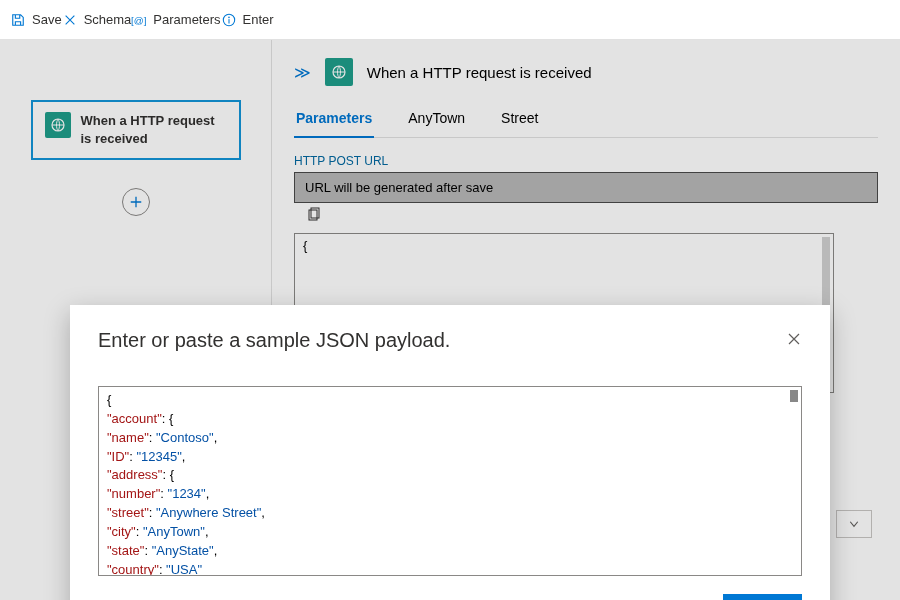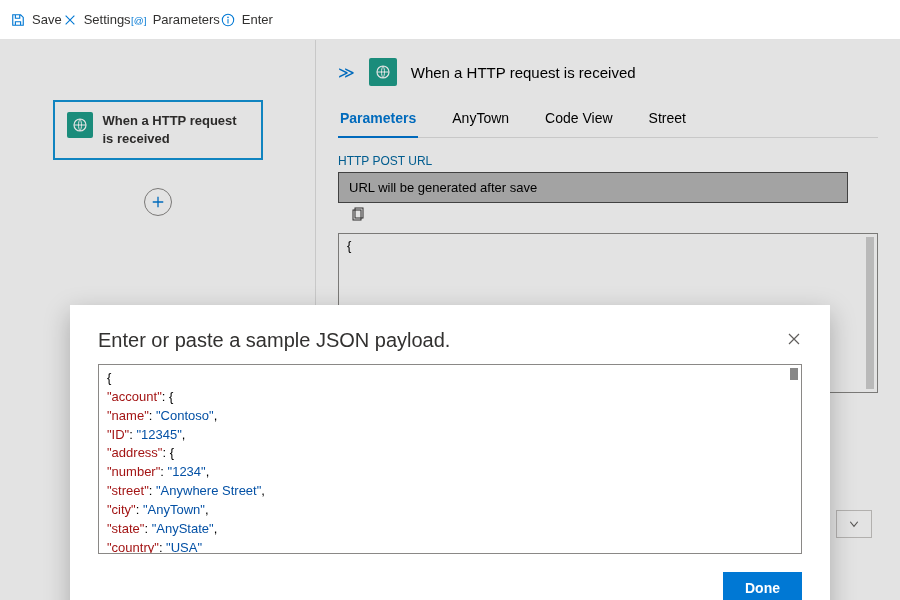--- a/index.html
+++ b/index.html
@@ -25,32 +25,32 @@
   .header { display: flex; align-items: center; gap: 14px; margin-bottom: 18px; }
   .chevrons { color: #0078d4; font-size: 16px; }
   .header .badge { width: 28px; height: 28px; background: #1f9e8b; display:flex;align-items:center;justify-content:center;color:#fff;border-radius:2px; }
   .header .title { font-size: 15px; font-weight: 400; }
 
   .tabs { display:flex; gap: 32px; border-bottom: 1px solid #e1e1e1; font-size: 14px; margin-bottom: 16px; }
   .tab { padding: 6px 2px 10px; cursor: pointer; }
   .tab.active { color:#0078d4; border-bottom: 2px solid #0078d4; font-weight: 600; margin-bottom:-1px; }
 
   .field-label { font-size: 12px; color: #0369a1; margin: 10px 0 4px; }
-  .urlbox { border: 1px solid #4a4a4a; background: #b8b8b8; padding: 7px 10px; font-size: 13px; width: 510px; display:inline-block; }
+  .urlbox { border: 1px solid #4a4a4a; background: #b8b8b8; padding: 7px 10px; font-size: 13px; width: 584px; display:inline-block; }
   .copybtn { width: 24px; height: 24px; margin-left: 8px; vertical-align: middle; color:#323130; display:inline-flex; align-items:center; justify-content:center; }
 
   .schemabox { margin-top: 6px; border: 1px solid #8a8886; width: 540px; height: 160px; background:#fff; padding:4px 8px; font-family: Consolas, monospace; font-size:13px; overflow:hidden; position:relative; }
   .schemabox::after { content:""; position:absolute; right:3px; top:3px; bottom:3px; width:8px; background:#d0d0d0; }
 
   .collapse-caret { position:absolute; right:28px; top:470px; width:36px; height:28px; border:1px solid #c8c6c4; display:flex;align-items:center;justify-content:center; background:#fff; }
 
   
   .modal-back { position:absolute; inset:0; z-index:10; display:flex; align-items:flex-start; justify-content:center; padding-top: 265px; pointer-events:none; }
   .modal { width: 760px; background:#fff; box-shadow: 0 8px 24px rgba(0,0,0,0.25); padding: 24px 28px 22px; pointer-events:auto; }
-  .modal-head { display:flex; justify-content:space-between; align-items:center; margin-bottom:12px; }
+  .modal-head { display:flex; justify-content:space-between; align-items:center; margin-bottom:34px; }
   .modal-title { font-size:20px; font-weight:400; color:#323130; }
   .modal-close { cursor:pointer; color:#605e5c; }
   .codebox { border:1px solid #8a8886; height: 190px; overflow:hidden; padding: 4px 8px; font-family: Consolas, "Courier New", monospace; font-size:13px; line-height:1.45; position:relative; }
   .codebox::after { content:""; position:absolute; right:3px; top:3px; width:8px; height:12px; background:#888; }
   .k { color:#a31515; } .v { color:#0451a5; } .p { color:#000; }
   .modal-foot { display:flex; justify-content:flex-end; margin-top:18px; }
   .btn-primary { background:#0078d4; color:#fff; border:none; padding:8px 22px; font-size:14px; font-weight:600; cursor:pointer; }
 </style>
 </head>
 <body>
@@ -63,21 +63,21 @@
         </svg>
     </span>
     <span>Save</span>
   </div>
   <div class="tbtn">
     <span class="icon">
       <svg width="14" height="14" viewBox="0 0 16 16">
           <path stroke="currentColor" stroke-width="1.3" d="M3 3l10 10M13 3L3 13"></path>
         </svg>
     </span>
-    <span>Settings</span>
+    <span>Schema</span>
   </div>
   <div class="tbtn">
     <span class="icon">
       <svg width="16" height="14" viewBox="0 0 18 14">
           <text x="0" y="11" font-size="11" fill="currentColor">[@]</text>
         </svg>
     </span>
     <span>Parameters</span>
   </div>
   <div class="tbtn">
@@ -120,21 +120,20 @@
               <circle cx="8" cy="8" r="6" fill="none" stroke="#fff" stroke-width="1.2"></circle>
               <path d="M2 8h12M8 2c2 3 2 9 0 12M8 2c-2 3-2 9 0 12" fill="none" stroke="#fff" stroke-width="1"></path>
             </svg>
         </span>
         <span class="title">When a HTTP request is received</span>
       </div>
 
       <div class="tabs">
         <div class="tab active">Parameters</div>
         <div class="tab">AnyTown</div>
-        <div class="tab">Code View</div>
         <div class="tab">Street</div>
       </div>
 
       <div class="field-label">HTTP POST URL</div>
       <div>
         <span class="urlbox">URL will be generated after save</span>
         <span class="copybtn">
           <svg width="16" height="16" viewBox="0 0 16 16">
               <rect x="3" y="3" width="8" height="10" fill="none" stroke="currentColor"></rect>
               <rect x="5" y="1" width="8" height="10" fill="none" stroke="currentColor"></rect>

